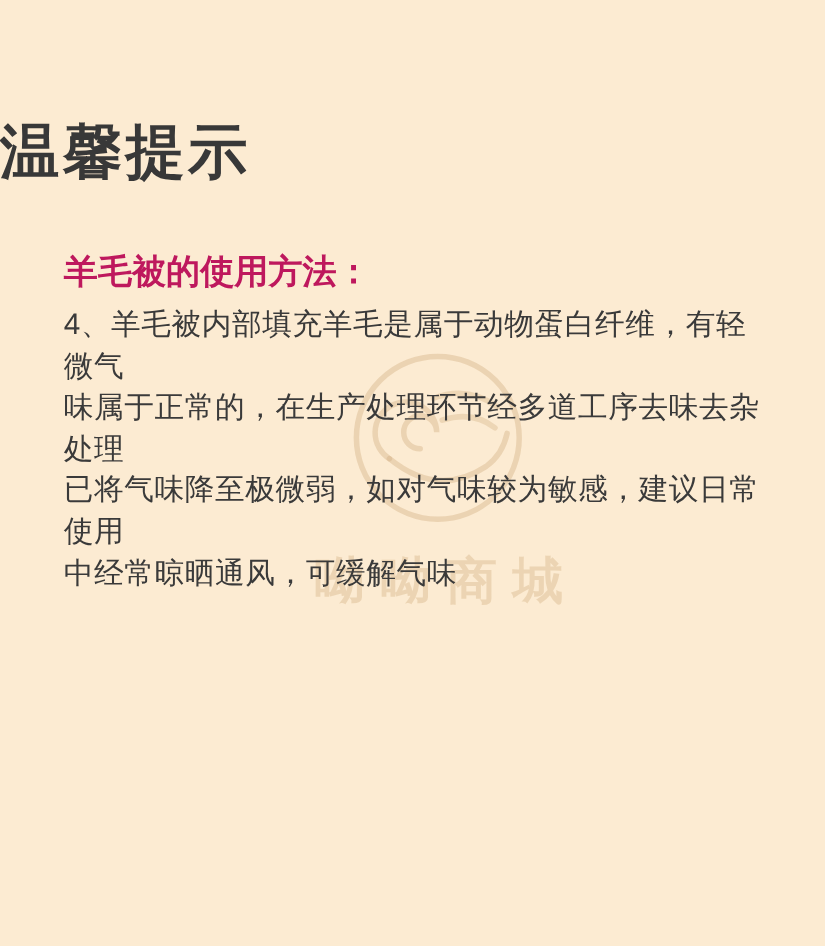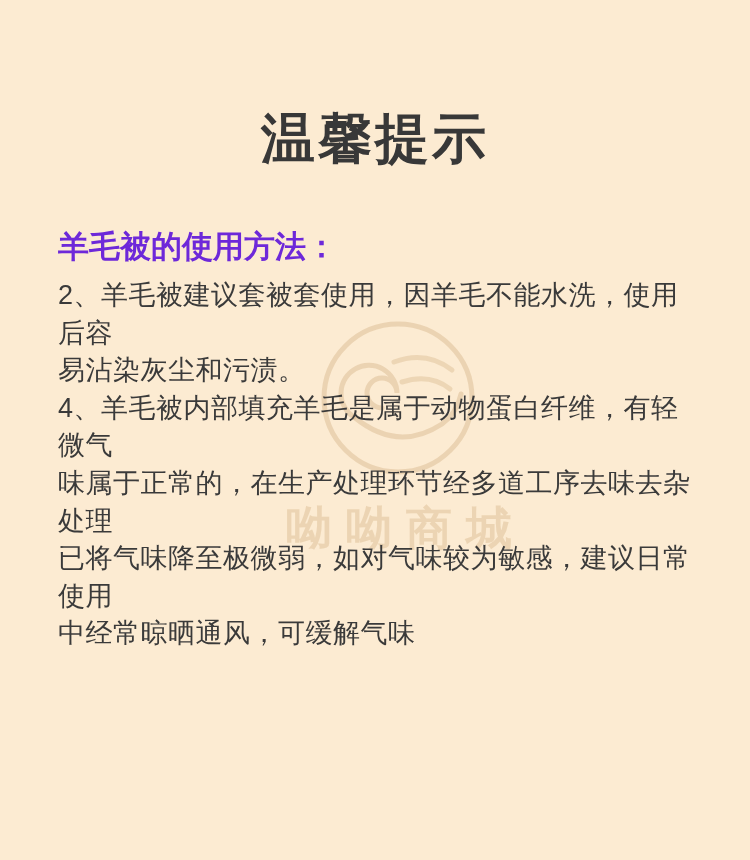--- a/index.html
+++ b/index.html
@@ -18,27 +18,26 @@
     position:absolute;left:286px;top:462px;
     font-size:46px;font-weight:700;letter-spacing:14px;
     color:rgba(210,176,130,0.38);
     white-space:nowrap;
     margin-top:36px;
   }
   
   .title{
     position:relative;z-index:1;
     margin:0;padding-top:108px;
-    text-align:center;
     font-size:54px;line-height:60px;font-weight:700;
     letter-spacing:3px;color:#383838;
   }
   .content{position:relative;z-index:1;padding:0 52px 0 58px;}
   .sec-heading{
-    margin:0;font-size:31px;line-height:42px;font-weight:700;color:#6d28d9;
+    margin:0;font-size:31px;line-height:42px;font-weight:700;color:#be185d;
   }
   .sec-heading.usage{margin-top:58px;}
   .items{margin:0;}
   .items.usage{margin-top:9px;}
   .item{
     margin:0;
     font-size:27px;line-height:37.6px;
     color:#3a3a3a;
     white-space:pre-line;
     letter-spacing:0.5px;
@@ -60,22 +59,20 @@
     </svg>
     <div class="wm-text">呦呦商城</div>
   </div>
 
   <h1 class="title">温馨提示</h1>
 
   <div class="content">
 
     <h2 class="sec-heading usage">羊毛被的使用方法：</h2>
     <div class="items usage">
-      <p class="item">2、羊毛被建议套被套使用，因羊毛不能水洗，使用后容
-易沾染灰尘和污渍。</p>
       <p class="item">4、羊毛被内部填充羊毛是属于动物蛋白纤维，有轻微气
 味属于正常的，在生产处理环节经多道工序去味去杂处理
 已将气味降至极微弱，如对气味较为敏感，建议日常使用
 中经常晾晒通风，可缓解气味</p>
     </div>
 
   </div>
 </div>
 
 </body></html>

